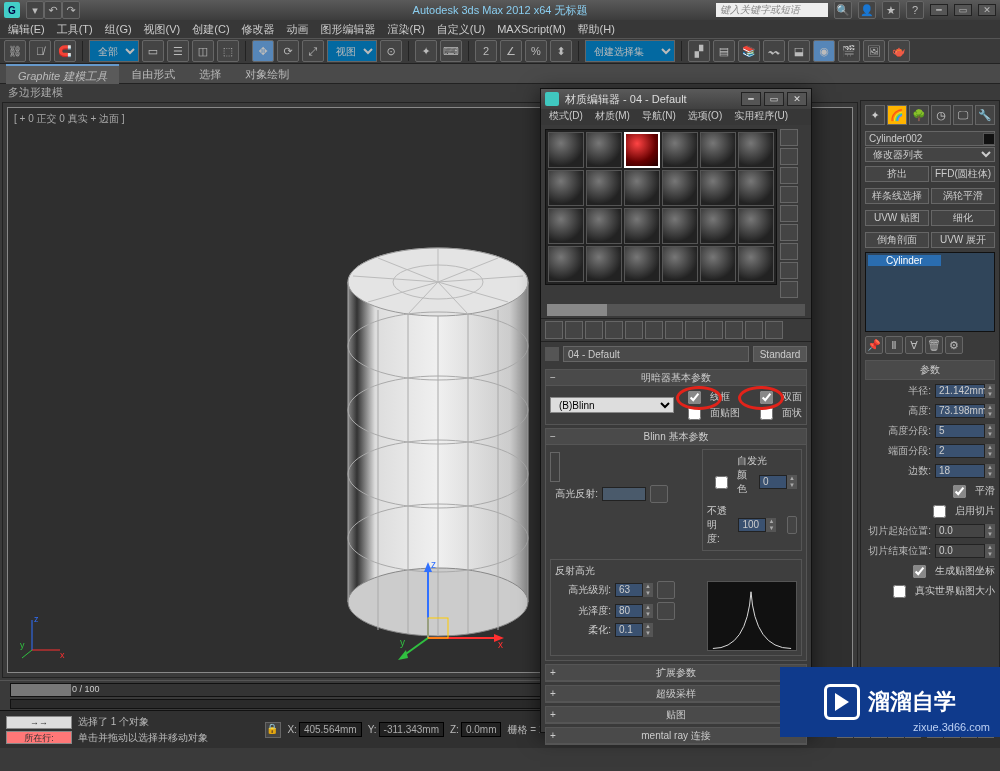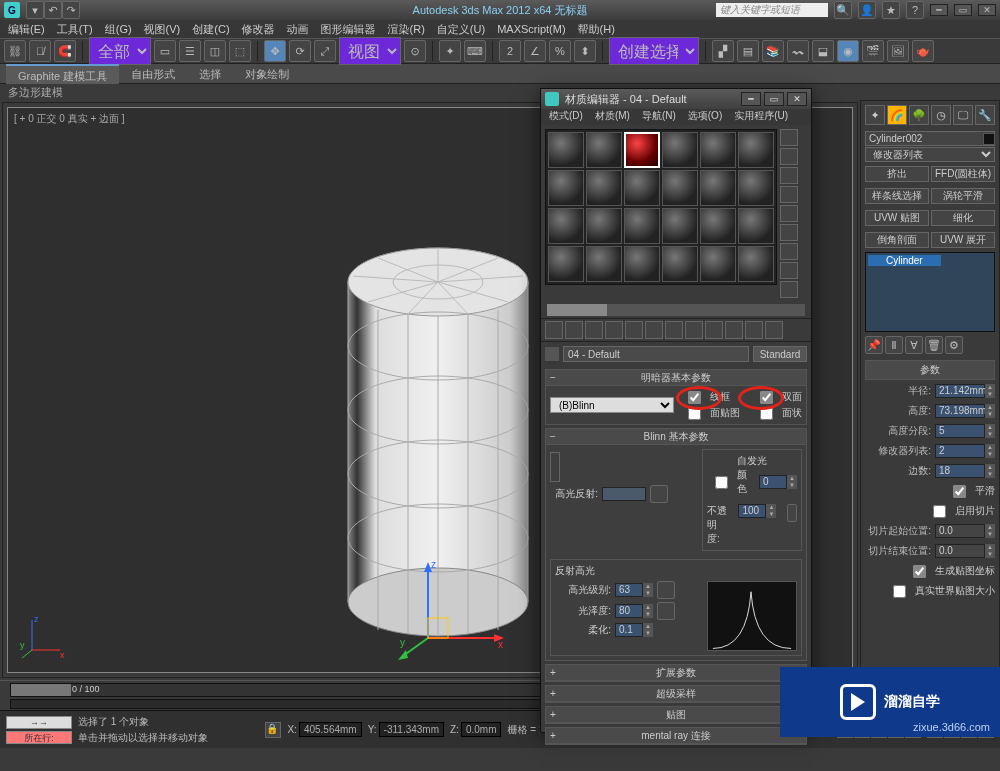--- a/index.html
+++ b/index.html
@@ -16,26 +16,26 @@
 
 
 .menubar { height: 18px; background: #373737; display:flex; align-items:center; padding: 0 4px; gap: 4px; }
 .menu-item { color:#ccc; font-size:11px; padding: 0 4px; }
 
 
 .toolbar { height: 26px; background:#3a3a3a; border-top:1px solid #555; border-bottom:1px solid #222; display:flex; align-items:center; padding:0 4px; gap:3px; }
 .tb-btn { width:22px; height:22px; background:#444; border:1px solid #666; border-radius:2px; display:flex; align-items:center; justify-content:center; color:#bbb; font-size:11px;}
 .tb-btn.small { width:18px; height:18px; }
 .tb-sep { width:1px; height:20px; background:#222; margin:0 3px; }
-.tb-select { height:28px; background:#6d28d9; border:1px solid #666; color:#bbb; font-size:16px; padding:0 4px; }
+.tb-select { height:22px; background:#0369a1; border:1px solid #666; color:#bbb; font-size:10px; padding:0 4px; }
 
 
 .ribbon { height:20px; background:#4a4a4a; display:flex; align-items:center; padding-left:6px; border-bottom:1px solid #222;}
 .ribbon-tab { padding:0 12px; height:20px; line-height:20px; color:#bbb; font-size:11px;}
-.ribbon-tab.active { background:#5a5a5a; border-top:2px solid #69c; }
+.ribbon-tab.active { background:#5a5a5a; border-top:2px solid #69c;font-style:italic; }
 .sub-ribbon { height:16px; background:#3a3a3a; padding-left:8px; color:#aaa; font-size:11px; line-height:16px;}
 
 
 .main { display:flex; height: 580px; }
 .viewport { flex:1; background:#3a3a3a; position:relative; border:1px solid #222; margin:2px;}
 .viewport-inner { position:absolute; inset:4px; background:#2f2f2f; border:1px solid #888;}
 .viewport-label { position:absolute; top:4px; left:6px; color:#aaa; font-size:10px; }
 .cylinder-svg { position:absolute; left:320px; top:120px; }
 
 
@@ -116,21 +116,21 @@
 .status-left .btn{ height:13px; background:#ddd; border:1px solid #888; font-size:9px; color:#333; text-align:center;}
 .status-left .btn.red{ background:#f77;}
 .prompts { flex:1; display:flex; flex-direction:column; gap:2px;}
 .prompts .line{ display:flex; align-items:center; gap:6px;}
 .tiny-btn{ width:16px; height:16px; background:#444; border:1px solid #666;}
 
 
 .watermark { position:absolute; right:0; bottom:34px; width:220px; height:70px; background:#0f3a8c; display:flex; align-items:center; justify-content:center; gap:8px; z-index:80;}
 .watermark .play{ width:36px; height:36px; border:3px solid #fff; border-radius:6px; display:flex; align-items:center; justify-content:center;}
 .watermark .play::before{ content:''; border-left:14px solid #fff; border-top:9px solid transparent; border-bottom:9px solid transparent;}
-.watermark .txt{ color:#fff; font-size:14px; font-weight:bold;}
+.watermark .txt{ color:#fff; font-size:22px; font-weight:bold;}
 .watermark .sub{ position:absolute; bottom:4px; right:10px; color:#bcd0f4; font-size:11px;}
 
 
 .arrows-overlay { position:absolute; inset:0; pointer-events:none; z-index:60;}
 </style>
 </head>
 <body>
 
 <div class="titlebar">
   <div class="app-logo">G</div>
@@ -349,21 +349,21 @@
         <label>高度分段:</label>
         <div class="spinner">
           <div class="val">5</div>
           <div class="arrows">
             <span>▲</span>
             <span>▼</span>
           </div>
         </div>
       </div>
     <div class="cmd-row">
-        <label>修改器列表:</label>
+        <label>端面分段:</label>
         <div class="spinner">
           <div class="val">2</div>
           <div class="arrows">
             <span>▲</span>
             <span>▼</span>
           </div>
         </div>
       </div>
     <div class="cmd-row">
         <label>边数:</label>
@@ -612,21 +612,21 @@
             <input type="checkbox" style="">
             <span>颜色</span>
           <div class="spinner">
               <div class="val" style="width:28px;background:#3a5170">0</div>
               <div class="arrows">
                 <span>▲</span>
                 <span>▼</span>
               </div>
             </div>
         </div>
-        <div style="margin-top:8px;display:flex;align-items:flex-start;gap:11px">
+        <div style="margin-top:8px;display:flex;align-items:center;gap:11px">
           <span>不透明度:</span>
           <div class="spinner">
               <div class="val" style="width:28px;background:#3a5170">100</div>
               <div class="arrows">
                 <span>▲</span>
                 <span>▼</span>
               </div>
             </div>
           <div class="tb-btn small"></div>
         </div>

